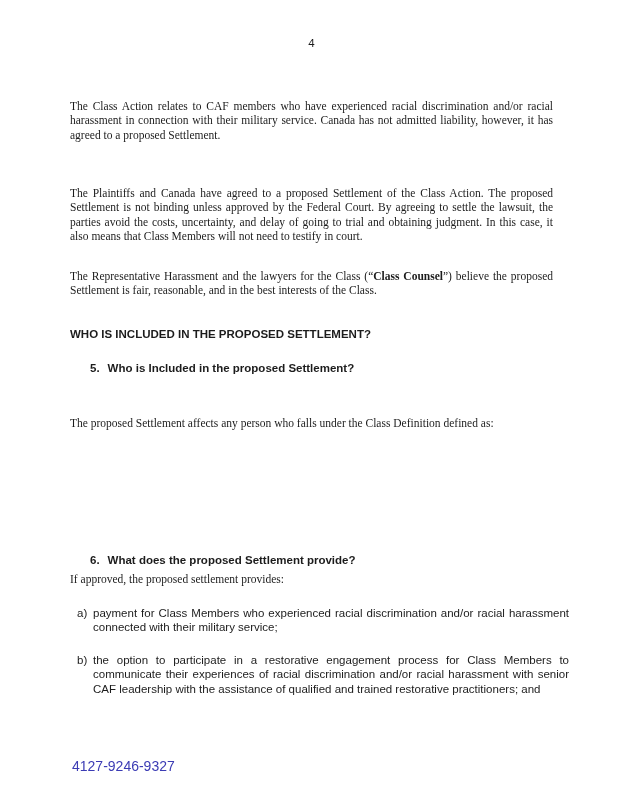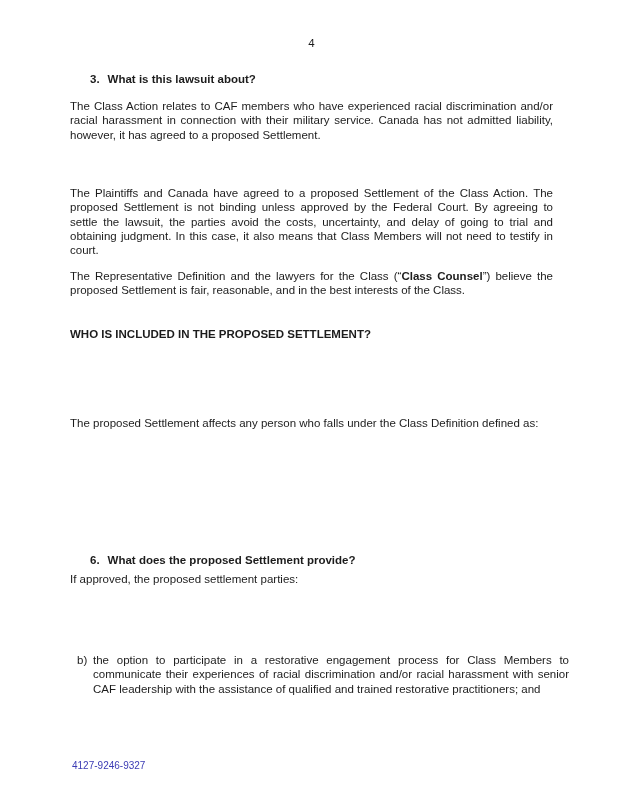--- a/index.html
+++ b/index.html
@@ -21,77 +21,81 @@
   }
   .q-heading {
     left: 90px; width: 463px;
     font-weight: bold;
     white-space: nowrap;
   }
   .q-heading .hnum { display: inline-block; margin-right: 8px; }
   .body-par {
     left: 70px; width: 483px;
     text-align: justify;
+    font-family: Liberation Serif, serif;
   }
   .bold-inline { font-weight: bold; }
   .section-header {
     left: 70px; width: 483px;
     font-weight: bold;
   }
   .blockquote {
     left: 145px; width: 366px;
     text-align: justify;
   }
   .list-item {
     left: 77px; width: 476px;
     text-align: justify;
     padding-left: 16px;
     text-indent: -16px;
     box-sizing: content-box;
   }
   .list-item .marker { display: inline-block; width: 16px; text-indent: 0; }
   .footer-id {
     top: 760px; left: 72px;
-    font-size: 10px;
+    font-size: 14px;
     line-height: 12px;
   }
 </style>
 </head>
 <body>
 
 <div class="doc">
 
   <div class="abs page-number">4</div>
 
-  <div class="abs q-heading" style="top:72px;">
-    <span class="hnum">3.</span><span>What is this lawsuit about?</span>
-  </div>
 
   <div class="abs body-par" style="top:99px;">The Class Action relates to CAF members who have experienced racial discrimination and/or racial harassment in connection with their military service. Canada has not admitted liability, however, it has agreed to a proposed Settlement.</div>
 
 
   <div class="abs body-par" style="top:186px;">The Plaintiffs and Canada have agreed to a proposed Settlement of the Class Action. The proposed Settlement is not binding unless approved by the Federal Court. By agreeing to settle the lawsuit, the parties avoid the costs, uncertainty, and delay of going to trial and obtaining judgment. In this case, it also means that Class Members will not need to testify in court.</div>
 
   <div class="abs body-par" style="top:269px;">
-    <span>The Representative Definition and the lawyers for the Class (“</span><span class="bold-inline">Class Counsel</span><span>”) believe the proposed Settlement is fair, reasonable, and in the best interests of the Class.</span>
+    <span>The Representative Harassment and the lawyers for the Class (“</span><span class="bold-inline">Class Counsel</span><span>”) believe the proposed Settlement is fair, reasonable, and in the best interests of the Class.</span>
   </div>
 
   <div class="abs section-header" style="top:327px;">WHO IS INCLUDED IN THE PROPOSED SETTLEMENT?</div>
 
+  <div class="abs q-heading" style="top:361px;">
+    <span class="hnum">5.</span><span>Who is Included in the proposed Settlement?</span>
+  </div>
 
   <div class="abs body-par" style="top:380px;margin-top:36px;">The proposed Settlement affects any person who falls under the Class Definition defined as:</div>
 
 
 
   <div class="abs q-heading" style="top:553px;">
     <span class="hnum">6.</span><span>What does the proposed Settlement provide?</span>
   </div>
 
-  <div class="abs body-par" style="top:572px;">If approved, the proposed settlement parties:</div>
+  <div class="abs body-par" style="top:572px;">If approved, the proposed settlement provides:</div>
 
+  <div class="abs list-item" style="top:606px;">
+    <span class="marker">a)</span><span>payment for Class Members who experienced racial discrimination and/or racial harassment connected with their military service;</span>
+  </div>
 
   <div class="abs list-item" style="top:653px;">
     <span class="marker">b)</span><span>the option to participate in a restorative engagement process for Class Members to communicate their experiences of racial discrimination and/or racial harassment with senior CAF leadership with the assistance of qualified and trained restorative practitioners; and</span>
   </div>
 
   <div class="abs footer-id" style="color: rgb(59, 59, 180);">4127-9246-9327</div>
 
 </div>
 
 </body></html>

